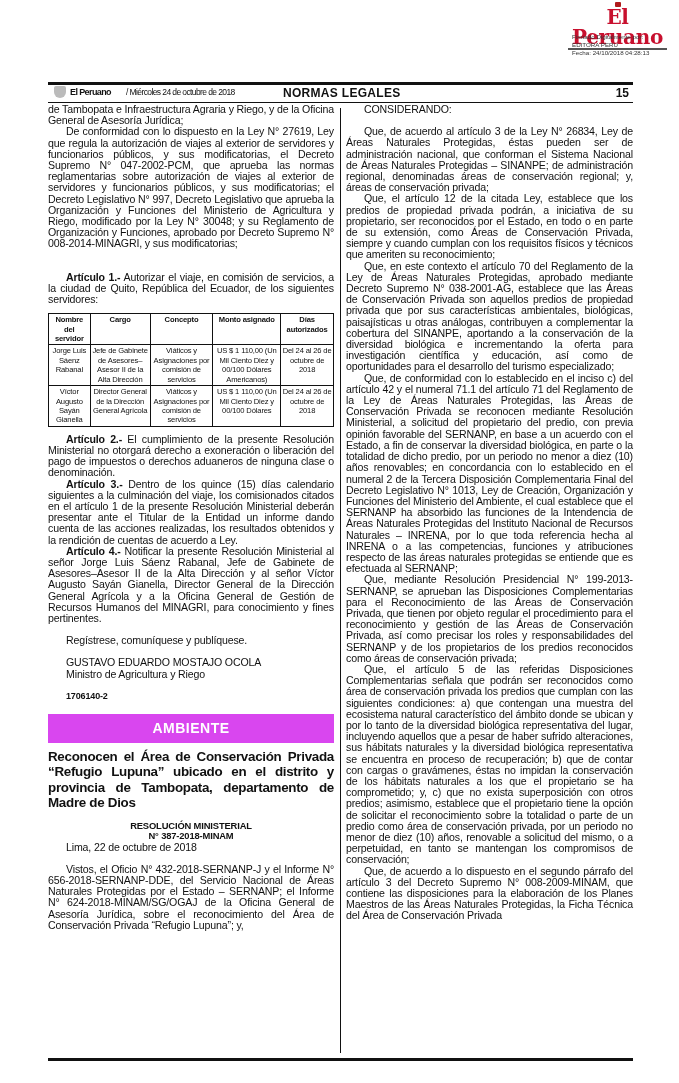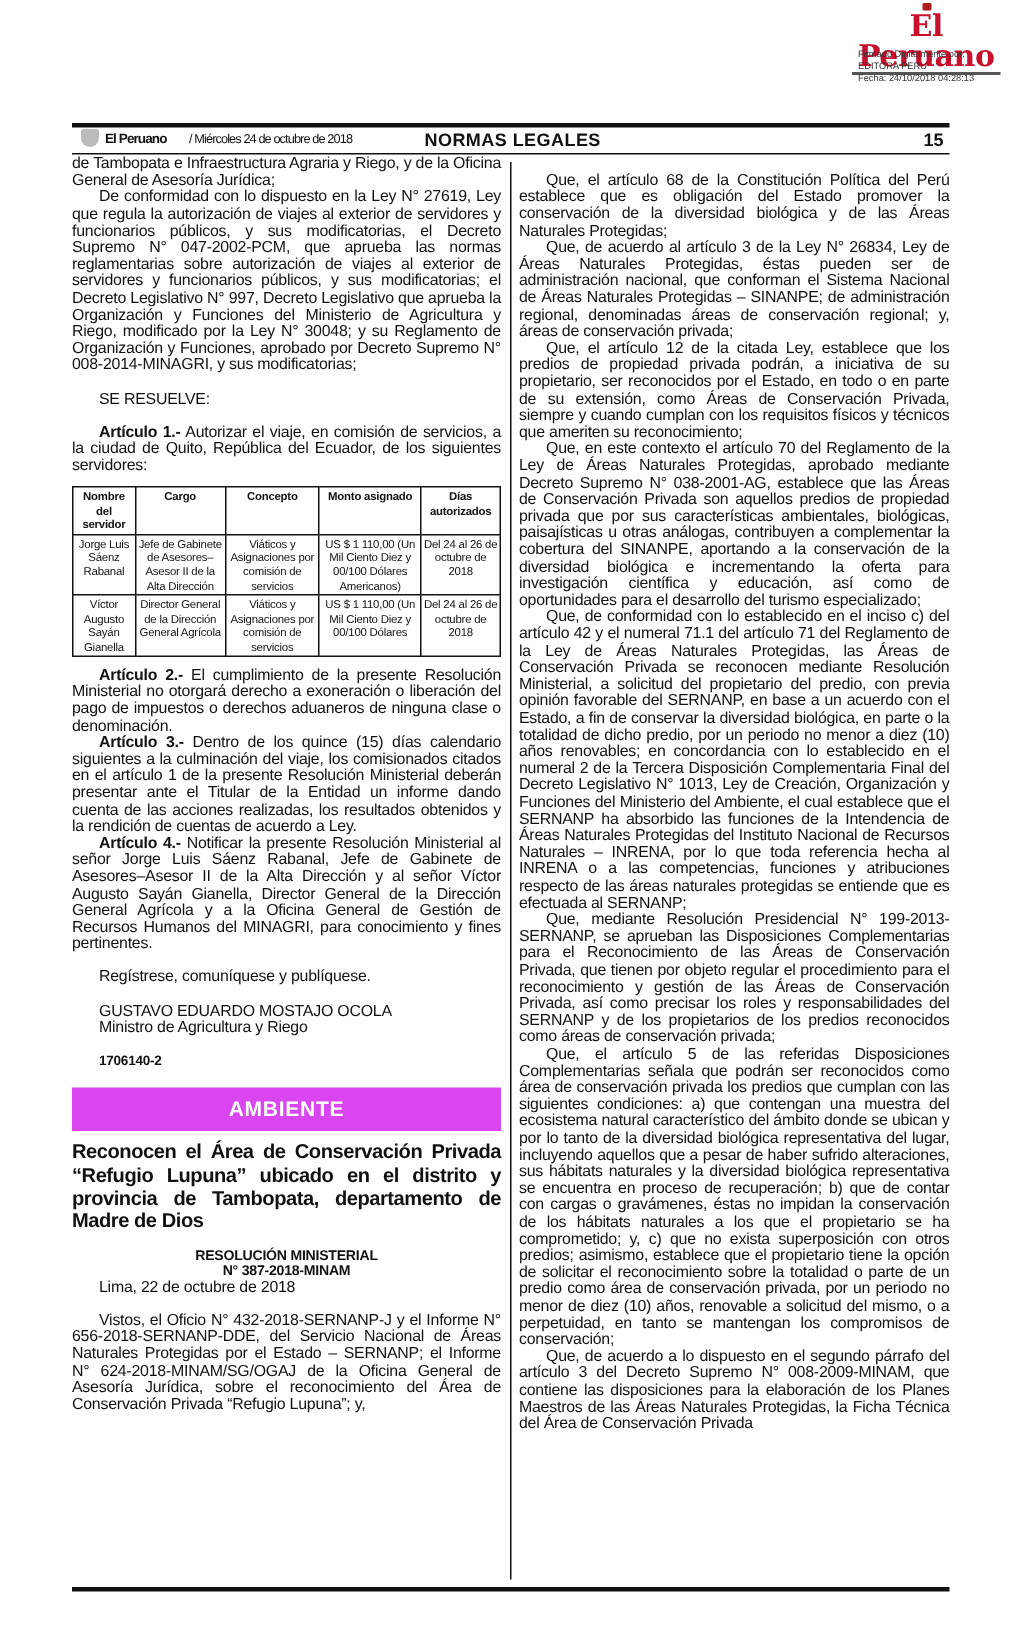--- a/index.html
+++ b/index.html
@@ -55,21 +55,20 @@
   <span class="pubdate">/ Miércoles 24 de octubre de 2018</span>
   <span class="section">NORMAS LEGALES</span>
   <span class="pagenum">15</span>
 </div>
 <div class="rule-head"></div>
 
 <div class="col col-left">
   <p class="noind">de Tambopata e Infraestructura Agraria y Riego, y de la Oficina General de Asesoría Jurídica;</p>
   <p>De conformidad con lo dispuesto en la Ley N° 27619, Ley que regula la autorización de viajes al exterior de servidores y funcionarios públicos, y sus modificatorias, el Decreto Supremo N° 047-2002-PCM, que aprueba las normas reglamentarias sobre autorización de viajes al exterior de servidores y funcionarios públicos, y sus modificatorias; el Decreto Legislativo N° 997, Decreto Legislativo que aprueba la Organización y Funciones del Ministerio de Agricultura y Riego, modificado por la Ley N° 30048; y su Reglamento de Organización y Funciones, aprobado por Decreto Supremo N° 008-2014-MINAGRI, y sus modificatorias;</p>
   <div class="gap"></div>
-  <p class="indent">SE RESUELVE:</p>
   <div class="gap"></div>
   <p><span class="b">Artículo 1.-</span><span> Autorizar el viaje, en comisión de servicios, a la ciudad de Quito, República del Ecuador, de los siguientes servidores:</span></p>
 
   <table class="dist">
     <thead>
       <tr>
         <th>Nombre del servidor</th>
         <th>Cargo</th>
         <th>Concepto</th>
         <th>Monto asignado</th>
@@ -112,22 +111,22 @@
     <div>N° 387-2018-MINAM</div>
   </div>
   <p class="indent">Lima, 22 de octubre de 2018</p>
   <div class="gap"></div>
   <p>Vistos, el Oficio N° 432-2018-SERNANP-J y el Informe N° 656-2018-SERNANP-DDE, del Servicio Nacional de Áreas Naturales Protegidas por el Estado – SERNANP; el Informe N° 624-2018-MINAM/SG/OGAJ de la Oficina General de Asesoría Jurídica, sobre el reconocimiento del Área de Conservación Privada “Refugio Lupuna”; y,</p>
 </div>
 
 <div class="col-divider"></div>
 
 <div class="col col-right">
+  <p class="indent">CONSIDERANDO:</p>
   <div class="gap"></div>
-  <p>Que, el artículo 68 de la Constitución Política del Perú establece que es obligación del Estado promover la conservación de la diversidad biológica y de las Áreas Naturales Protegidas;</p>
   <p>Que, de acuerdo al artículo 3 de la Ley N° 26834, Ley de Áreas Naturales Protegidas, éstas pueden ser de administración nacional, que conforman el Sistema Nacional de Áreas Naturales Protegidas – SINANPE; de administración regional, denominadas áreas de conservación regional; y, áreas de conservación privada;</p>
   <p>Que, el artículo 12 de la citada Ley, establece que los predios de propiedad privada podrán, a iniciativa de su propietario, ser reconocidos por el Estado, en todo o en parte de su extensión, como Áreas de Conservación Privada, siempre y cuando cumplan con los requisitos físicos y técnicos que ameriten su reconocimiento;</p>
   <p>Que, en este contexto el artículo 70 del Reglamento de la Ley de Áreas Naturales Protegidas, aprobado mediante Decreto Supremo N° 038-2001-AG, establece que las Áreas de Conservación Privada son aquellos predios de propiedad privada que por sus características ambientales, biológicas, paisajísticas u otras análogas, contribuyen a complementar la cobertura del SINANPE, aportando a la conservación de la diversidad biológica e incrementando la oferta para investigación científica y educación, así como de oportunidades para el desarrollo del turismo especializado;</p>
   <p>Que, de conformidad con lo establecido en el inciso c) del artículo 42 y el numeral 71.1 del artículo 71 del Reglamento de la Ley de Áreas Naturales Protegidas, las Áreas de Conservación Privada se reconocen mediante Resolución Ministerial, a solicitud del propietario del predio, con previa opinión favorable del SERNANP, en base a un acuerdo con el Estado, a fin de conservar la diversidad biológica, en parte o la totalidad de dicho predio, por un periodo no menor a diez (10) años renovables; en concordancia con lo establecido en el numeral 2 de la Tercera Disposición Complementaria Final del Decreto Legislativo N° 1013, Ley de Creación, Organización y Funciones del Ministerio del Ambiente, el cual establece que el SERNANP ha absorbido las funciones de la Intendencia de Áreas Naturales Protegidas del Instituto Nacional de Recursos Naturales – INRENA, por lo que toda referencia hecha al INRENA o a las competencias, funciones y atribuciones respecto de las áreas naturales protegidas se entiende que es efectuada al SERNANP;</p>
   <p>Que, mediante Resolución Presidencial N° 199-2013-SERNANP, se aprueban las Disposiciones Complementarias para el Reconocimiento de las Áreas de Conservación Privada, que tienen por objeto regular el procedimiento para el reconocimiento y gestión de las Áreas de Conservación Privada, así como precisar los roles y responsabilidades del SERNANP y de los propietarios de los predios reconocidos como áreas de conservación privada;</p>
   <p>Que, el artículo 5 de las referidas Disposiciones Complementarias señala que podrán ser reconocidos como área de conservación privada los predios que cumplan con las siguientes condiciones: a) que contengan una muestra del ecosistema natural característico del ámbito donde se ubican y por lo tanto de la diversidad biológica representativa del lugar, incluyendo aquellos que a pesar de haber sufrido alteraciones, sus hábitats naturales y la diversidad biológica representativa se encuentra en proceso de recuperación; b) que de contar con cargas o gravámenes, éstas no impidan la conservación de los hábitats naturales a los que el propietario se ha comprometido; y, c) que no exista superposición con otros predios; asimismo, establece que el propietario tiene la opción de solicitar el reconocimiento sobre la totalidad o parte de un predio como área de conservación privada, por un periodo no menor de diez (10) años, renovable a solicitud del mismo, o a perpetuidad, en tanto se mantengan los compromisos de conservación;</p>
   <p>Que, de acuerdo a lo dispuesto en el segundo párrafo del artículo 3 del Decreto Supremo N° 008-2009-MINAM, que contiene las disposiciones para la elaboración de los Planes Maestros de las Áreas Naturales Protegidas, la Ficha Técnica del Área de Conservación Privada</p>
 </div>
 
 <div class="rule-bottom"></div>

